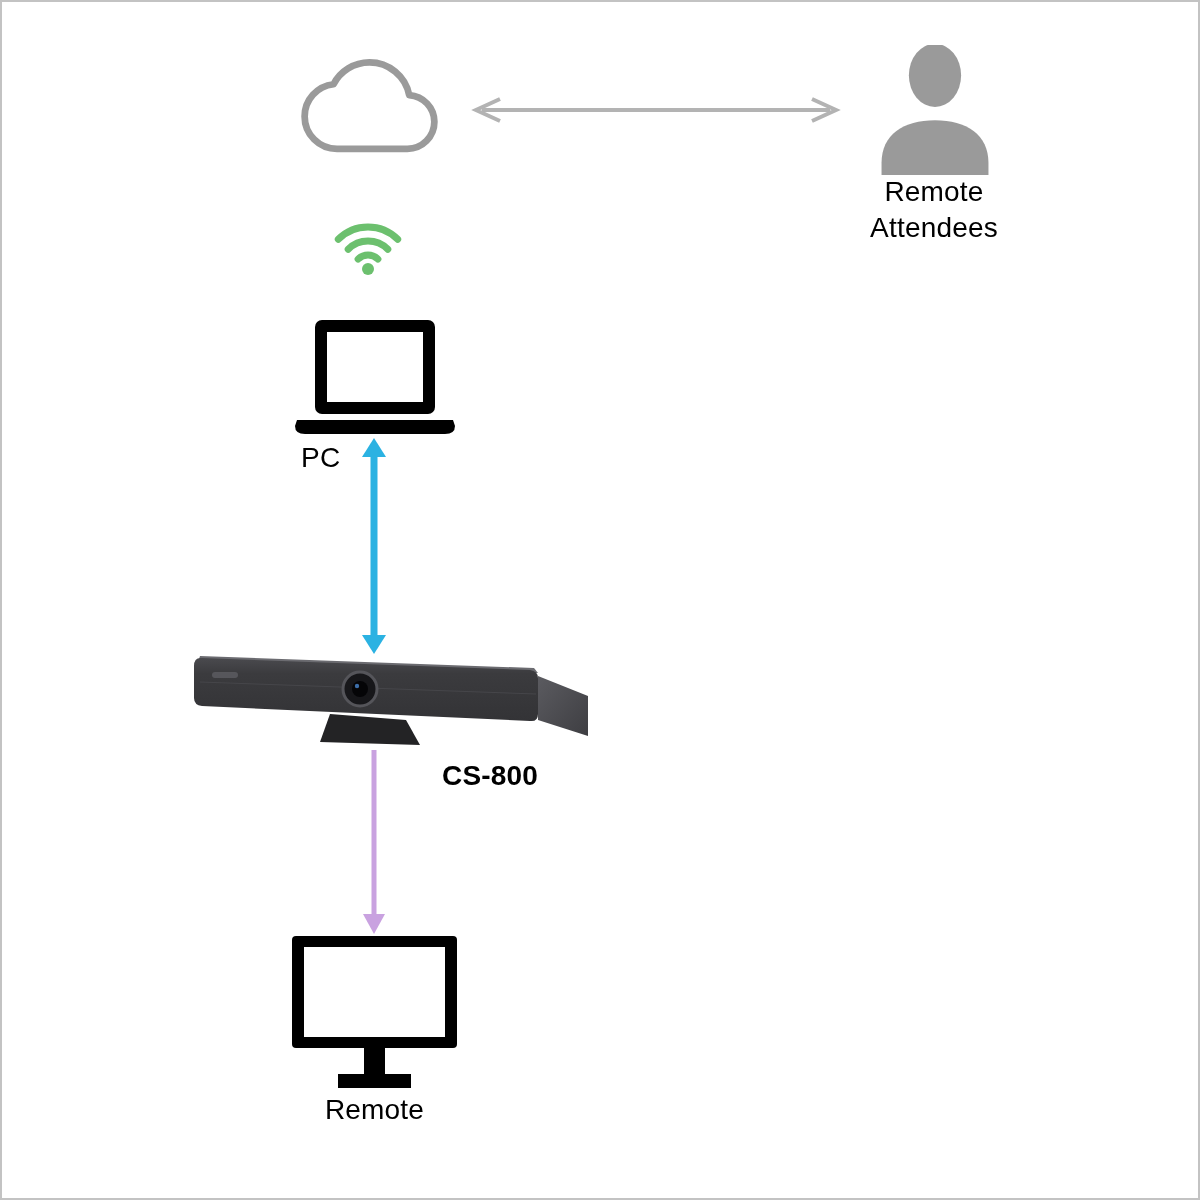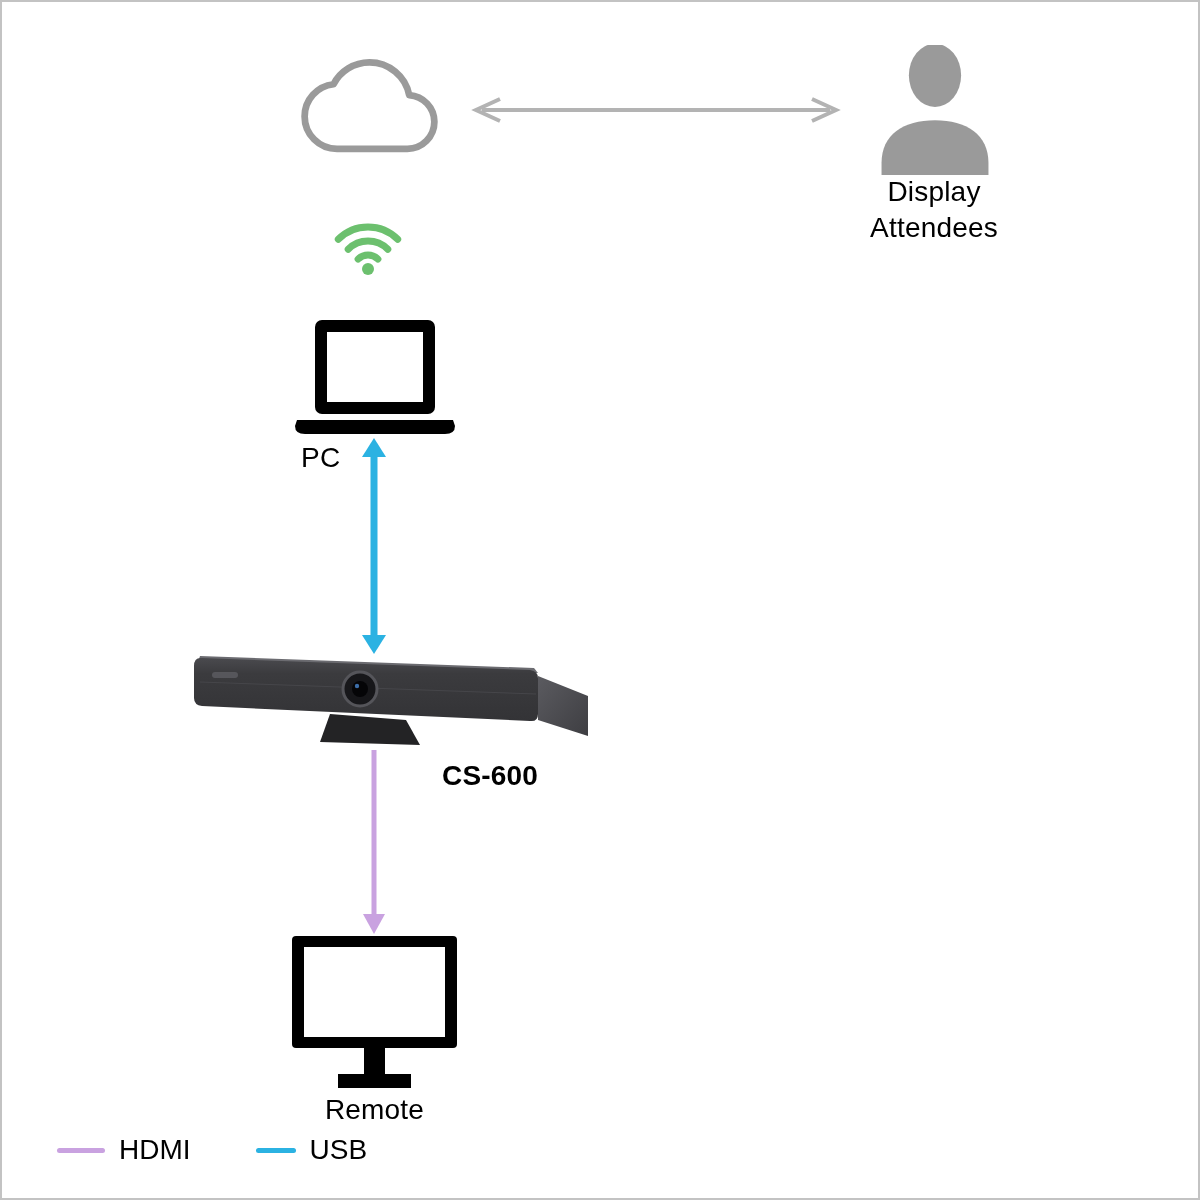--- a/index.html
+++ b/index.html
@@ -53,21 +53,21 @@
     </svg>
   </div>
 
   <div class="abs" style="left:872px;top:43px;width:122px;height:130px;">
     <svg width="122" height="130" viewBox="0 0 100 107">
       <ellipse cx="50" cy="25" rx="21.5" ry="26" fill="#9a9a9a"></ellipse>
       <path d="M6 107 L6 97 C6 74 24 62 50 62 C76 62 94 74 94 97 L94 107 Z" fill="#9a9a9a"></path>
     </svg>
   </div>
 
-  <div class="abs label center-text" style="left:842px;top:172px;width:180px;line-height:1.3;">Display Attendees</div>
+  <div class="abs label center-text" style="left:842px;top:172px;width:180px;line-height:1.3;">Remote Attendees</div>
 
   <div class="abs" style="left:316px;top:205px;width:100px;height:70px;">
     <svg width="100" height="70" viewBox="0 0 100 70">
       <path d="M 20.3 32.3 A 42 42 0 0 1 79.7 32.3" fill="none" stroke="#6cc06e" stroke-width="7" stroke-linecap="round"></path>
       <path d="M 30.2 42.2 A 28 28 0 0 1 69.8 42.2" fill="none" stroke="#6cc06e" stroke-width="7" stroke-linecap="round"></path>
       <path d="M 40.1 52.1 A 14 14 0 0 1 59.9 52.1" fill="none" stroke="#6cc06e" stroke-width="7" stroke-linecap="round"></path>
       <circle cx="50" cy="62" r="6" fill="#6cc06e"></circle>
     </svg>
   </div>
 
@@ -114,45 +114,34 @@
       <line x1="8" y1="38" x2="344" y2="50" stroke="#46464a" stroke-width="1"></line>
 
       <rect x="20" y="28" width="26" height="6" rx="3" fill="#5e5e63" opacity="0.8"></rect>
 
       <circle cx="168" cy="45" r="17" fill="#17171a" stroke="#55555a" stroke-width="3"></circle>
       <circle cx="168" cy="45" r="8" fill="#050507"></circle>
       <circle cx="165" cy="42" r="2.2" fill="#3d6ea8"></circle>
     </svg>
   </div>
 
-  <div class="abs label label-bold" style="left:440px;top:758px;">CS-600</div>
+  <div class="abs label label-bold" style="left:440px;top:758px;">CS-800</div>
 
   <div class="abs" style="left:357px;top:748px;width:30px;height:184px;">
     <svg width="30" height="184" viewBox="0 0 30 184">
       <line x1="15" y1="0" x2="15" y2="168" stroke="#c9a2e0" stroke-width="5"></line>
       <polygon points="15,184 4,164 26,164" fill="#c9a2e0"></polygon>
     </svg>
   </div>
 
   <div class="abs" style="left:290px;top:934px;width:165px;height:152px;">
     <svg width="165" height="152" viewBox="0 0 165 152">
       <rect x="0" y="0" width="165" height="112" rx="4" fill="#000"></rect>
       <rect x="12" y="11" width="141" height="90" fill="#fff"></rect>
       <rect x="72" y="112" width="21" height="26" fill="#000"></rect>
       <rect x="46" y="138" width="73" height="14" fill="#000"></rect>
     </svg>
   </div>
 
   <div class="abs label center-text" style="left:290px;top:1092px;width:165px;">Remote</div>
 
-  <div class="legend">
-    <div class="legend-item">
-      <span class="swatch swatch-hdmi"></span>
-      <span class="legend-label">HDMI</span>
-    </div>
-    <div class="legend-gap"></div>
-    <div class="legend-item">
-      <span class="swatch swatch-usb"></span>
-      <span class="legend-label">USB</span>
-    </div>
-  </div>
 
 </div>
 
 </body></html>

